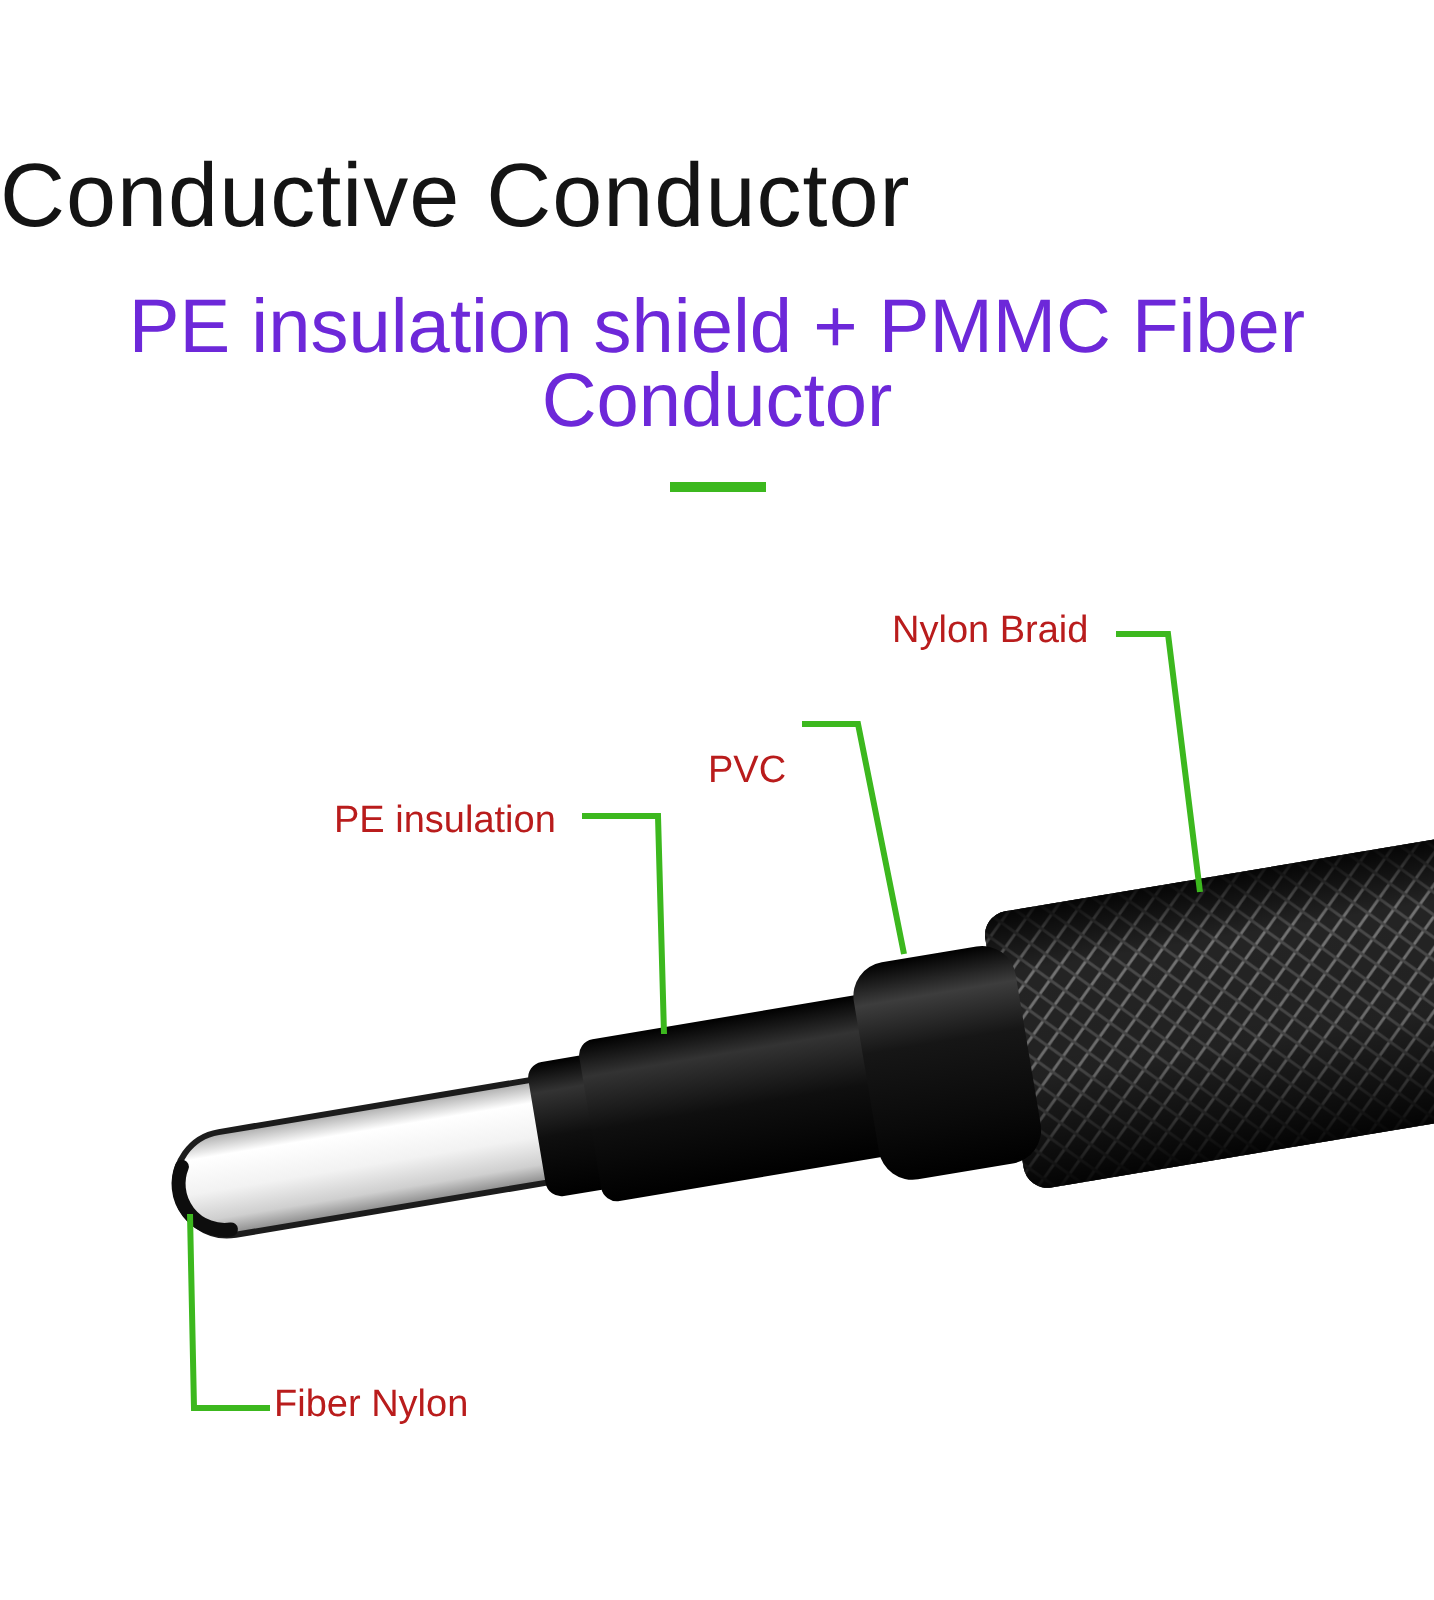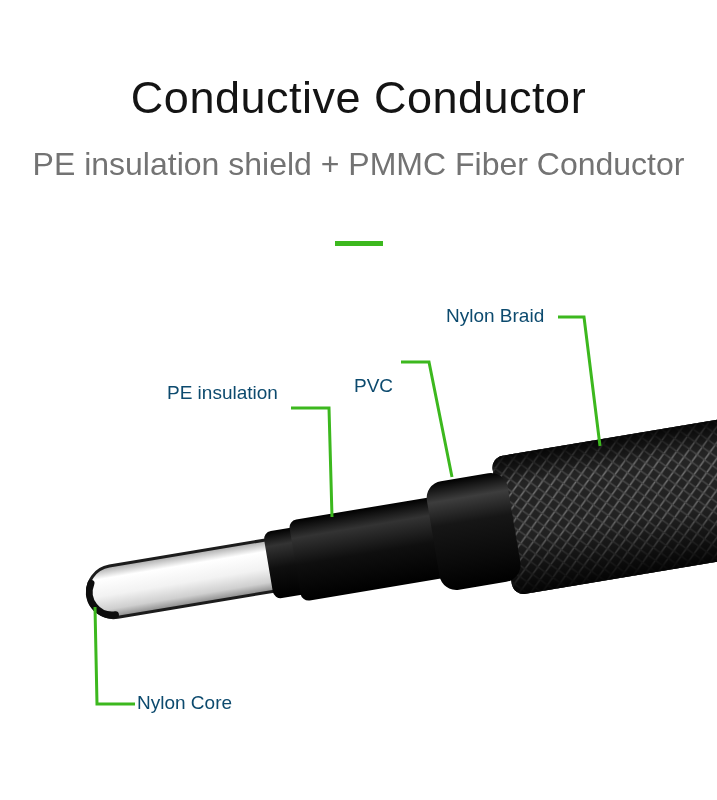--- a/index.html
+++ b/index.html
@@ -5,42 +5,41 @@
   html,body{margin:0;padding:0;background:#ffffff;}
   .page{
     position:relative;
     width:717px;height:800px;
     background:#ffffff;
     overflow:hidden;
     font-family:"Liberation Sans", sans-serif;
   }
   .title{
     position:absolute;top:72px;left:0;width:717px;
-    text-align:center;
     font-size:45px;font-weight:400;color:#141414;
     letter-spacing:0.5px;margin:0;
   }
   .subtitle{
     position:absolute;top:146px;left:0;width:717px;
     text-align:center;
-    font-size:32px;font-weight:400;color:#737373;
+    font-size:38px;font-weight:400;color:#6d28d9;
     line-height:37px;margin:0;
   }
   .divider{
     position:absolute;top:241px;left:50%;margin-left:-24px;
     width:48px;height:5px;background:#3cb81e;
   }
   .diagram-svg{position:absolute;top:0;left:0;}
   .part-label{
     position:absolute;
-    font-size:19px;color:#0c4a6e;white-space:nowrap;
+    font-size:19px;color:#b91c1c;white-space:nowrap;
   }
   .lbl-nylon{left:446px;top:305px;}
   .lbl-pvc{left:354px;top:350px;margin-top:25px;}
-  .lbl-pe{left:167px;top:382px;}
+  .lbl-pe{left:167px;top:400px;}
   .lbl-fiber{left:137px;top:692px;}
 </style>
 </head>
 <body>
 
 <div class="page">
 
   <h1 class="title">Conductive Conductor</h1>
 
   <p class="subtitle">
@@ -109,15 +108,15 @@
 
     <polyline points="558,317 584,317 600,446" fill="none" stroke="#3cb81e" stroke-width="3"></polyline>
     <polyline points="401,362 429,362 452,477" fill="none" stroke="#3cb81e" stroke-width="3"></polyline>
     <polyline points="291,408 329,408 332,517" fill="none" stroke="#3cb81e" stroke-width="3"></polyline>
     <polyline points="135,704 97,704 95,607" fill="none" stroke="#3cb81e" stroke-width="3"></polyline>
   </svg>
 
   <div class="part-label lbl-nylon">Nylon Braid</div>
   <div class="part-label lbl-pvc">PVC</div>
   <div class="part-label lbl-pe">PE insulation</div>
-  <div class="part-label lbl-fiber">Nylon Core</div>
+  <div class="part-label lbl-fiber">Fiber Nylon</div>
 
 </div>
 
 </body></html>

